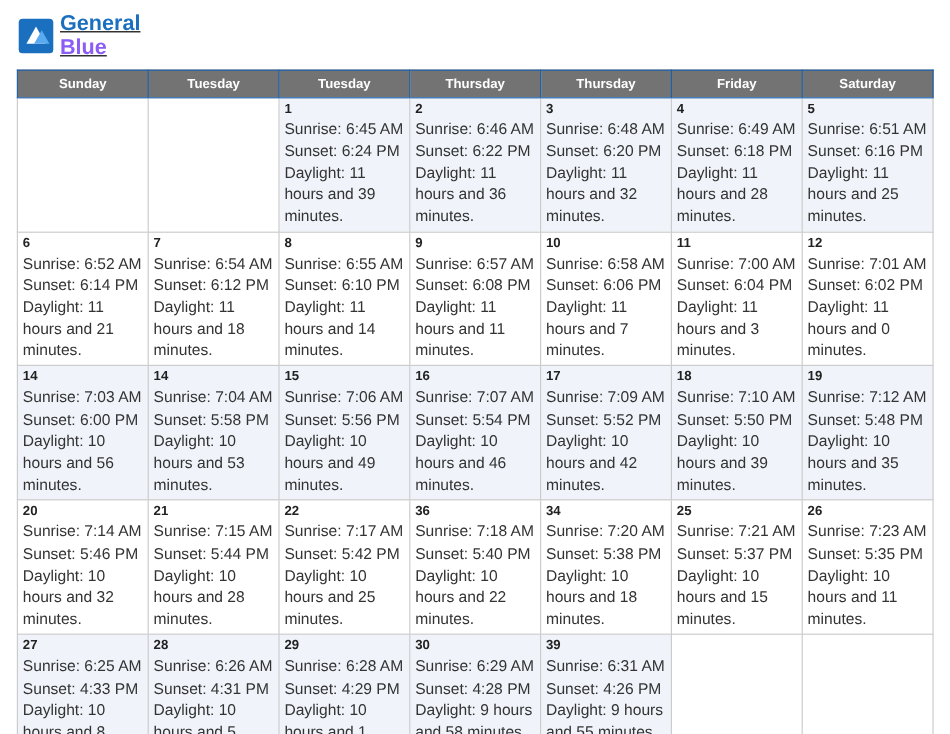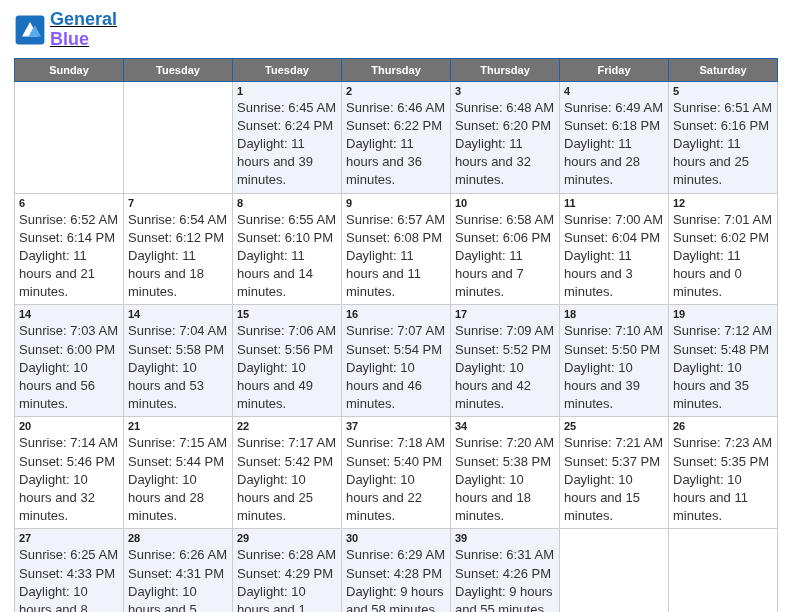--- a/index.html
+++ b/index.html
@@ -220,21 +220,21 @@
           </td>
           <td>
             <span class="day-num">21</span>
             <div class="day-info">Sunrise: 7:15 AM<br>Sunset: 5:44 PM<br>Daylight: 10 hours and 28 minutes.</div>
           </td>
           <td>
             <span class="day-num">22</span>
             <div class="day-info">Sunrise: 7:17 AM<br>Sunset: 5:42 PM<br>Daylight: 10 hours and 25 minutes.</div>
           </td>
           <td>
-            <span class="day-num">37</span>
+            <span class="day-num">36</span>
             <div class="day-info">Sunrise: 7:18 AM<br>Sunset: 5:40 PM<br>Daylight: 10 hours and 22 minutes.</div>
           </td>
           <td>
             <span class="day-num">34</span>
             <div class="day-info">Sunrise: 7:20 AM<br>Sunset: 5:38 PM<br>Daylight: 10 hours and 18 minutes.</div>
           </td>
           <td>
             <span class="day-num">25</span>
             <div class="day-info">Sunrise: 7:21 AM<br>Sunset: 5:37 PM<br>Daylight: 10 hours and 15 minutes.</div>
           </td>

